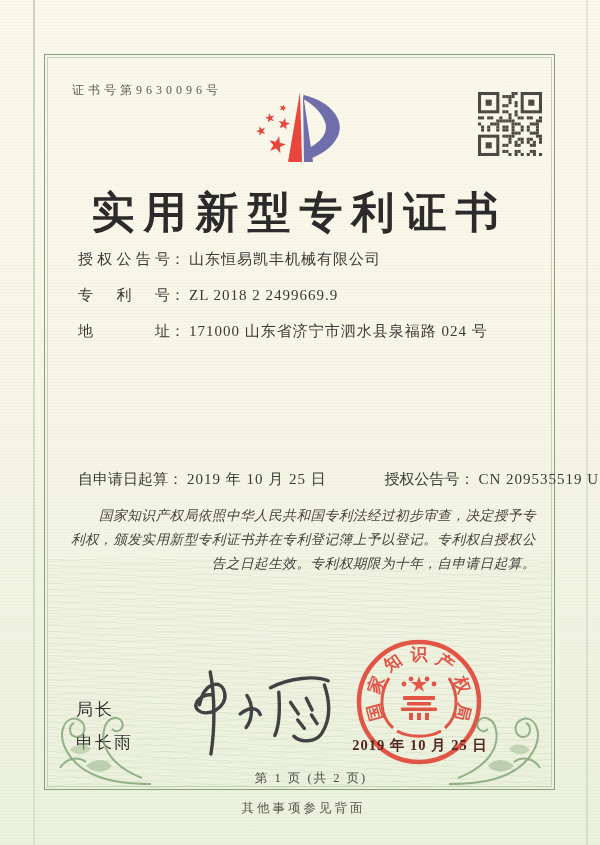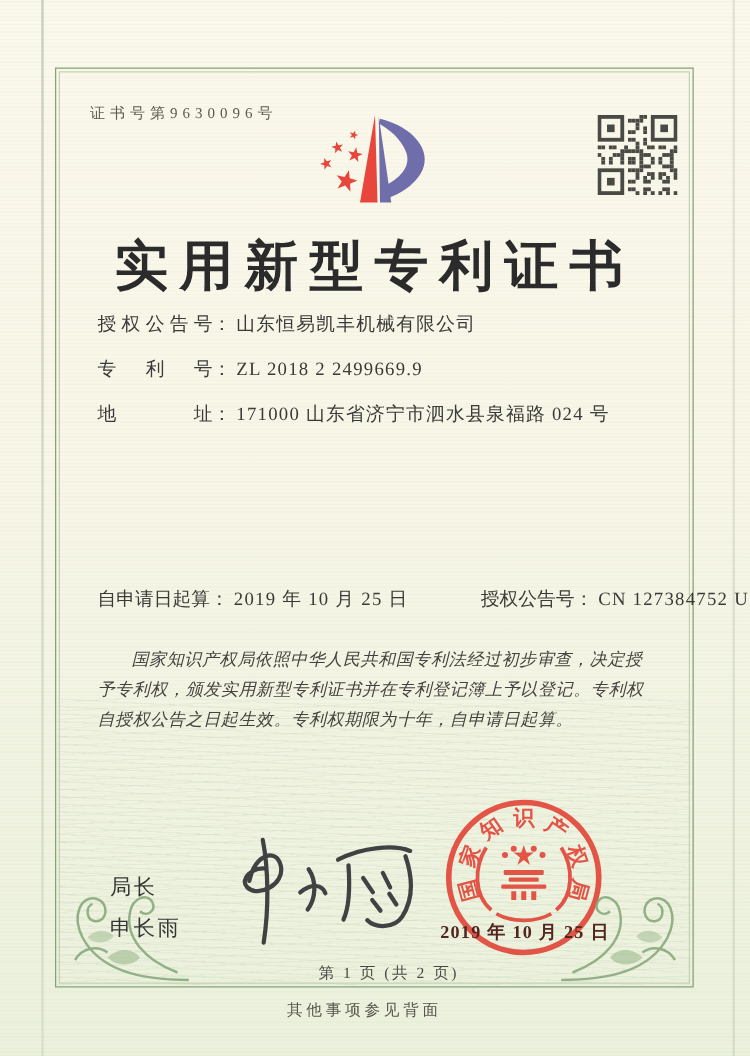--- a/index.html
+++ b/index.html
@@ -45,31 +45,31 @@
   .f-label{display:inline-block;width:92px;text-align:justify;text-align-last:justify;vertical-align:top;}
   .f-colon{display:inline-block;}
   .f-value{display:inline-block;margin-left:4px;letter-spacing:1px;}
   .grant-row{position:absolute;left:78px;top:470px;font-size:15px;white-space:nowrap;color:#3a3a38;}
   .grant-pair2{margin-left:54px;}
   .body-text{
     position:absolute;left:62px;top:500px;width:478px;
     font-size:13.6px;line-height:24px;color:#44423e;
     font-style:italic;letter-spacing:.5px;
   }
-  .body-text p{margin:16px;text-indent:2em;}
-  .signer{position:absolute;left:88px;top:698px;font-size:17px;color:#333;font-family:"Liberation Sans","DejaVu Sans",sans-serif;}
+  .body-text p{margin:4px;text-indent:2em;text-align:right;}
+  .signer{position:absolute;left:76px;top:698px;font-size:17px;color:#333;font-family:"Liberation Sans","DejaVu Sans",sans-serif;}
   .signer div{margin-bottom:10px;letter-spacing:2px;}
   .signature{position:absolute;left:178px;top:660px;width:180px;height:100px;}
   .seal{position:absolute;left:349px;top:632px;width:140px;height:140px;opacity:.92;}
   .seal-date{
     position:absolute;left:350px;top:736px;width:140px;text-align:center;
     font-size:14.5px;color:#53251f;letter-spacing:1px;font-weight:600;z-index:3;
   }
   .page-info{position:absolute;left:44px;top:770px;width:534px;text-align:center;font-size:12.5px;color:#4a4a45;letter-spacing:2px;}
-  .footer-note{position:absolute;left:36px;top:800px;width:511px;text-align:center;font-size:12.5px;color:#57554d;letter-spacing:3px;}
+  .footer-note{position:absolute;left:48px;top:800px;width:511px;text-align:center;font-size:12.5px;color:#57554d;letter-spacing:3px;}
   .flourish{position:absolute;width:110px;height:102px;}
   .flourish.left{left:46px;top:688px;}
   .flourish.right{left:444px;top:688px;transform:scaleX(-1);}
 </style>
 </head>
 <body>
 
 <div class="paper">
   <div class="edge-left"></div>
   <div class="edge-right"></div>
@@ -223,21 +223,21 @@
     <div class="field-row">
       <span class="f-label">专利号</span><span class="f-colon">：</span><span class="f-value">ZL 2018 2 2499669.9</span>
     </div>
     <div class="field-row">
       <span class="f-label">地址</span><span class="f-colon">：</span><span class="f-value">171000 山东省济宁市泗水县泉福路 024 号</span>
     </div>
   </div>
 
   <div class="grant-row">
     <span>自申请日起算</span><span>：</span><span class="f-value">2019 年 10 月 25 日</span>
-    <span class="grant-pair2">授权公告号</span><span>：</span><span class="f-value">CN 127384752 U</span>
+    <span class="grant-pair2">授权公告号</span><span>：</span><span class="f-value">CN 209535519 U</span>
   </div>
 
   <div class="body-text">
     <p>国家知识产权局依照中华人民共和国专利法经过初步审查，决定授予专利权，颁发实用新型专利证书并在专利登记簿上予以登记。专利权自授权公告之日起生效。专利权期限为十年，自申请日起算。</p>
   </div>
 
   <div class="signer">
     <div>局长</div>
     <div>申长雨</div>
   </div>

